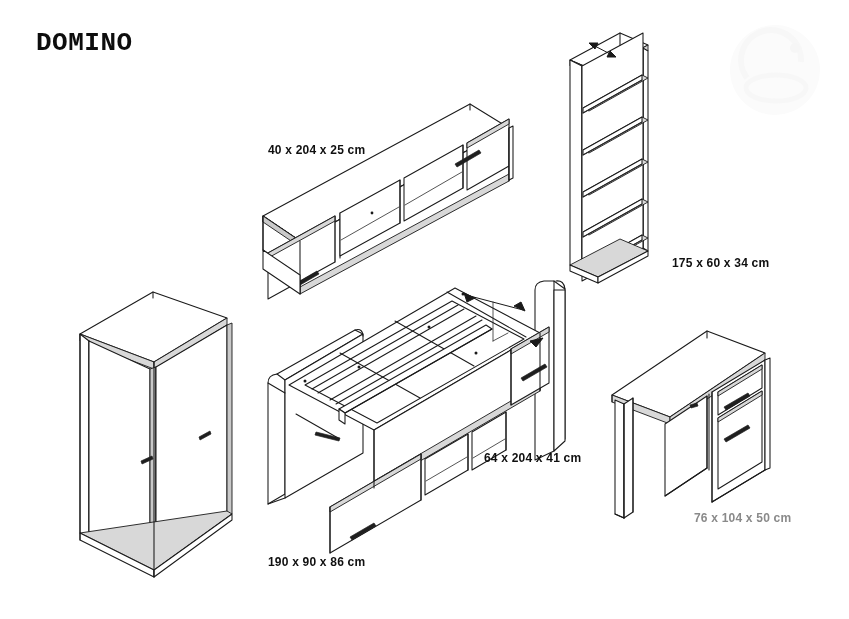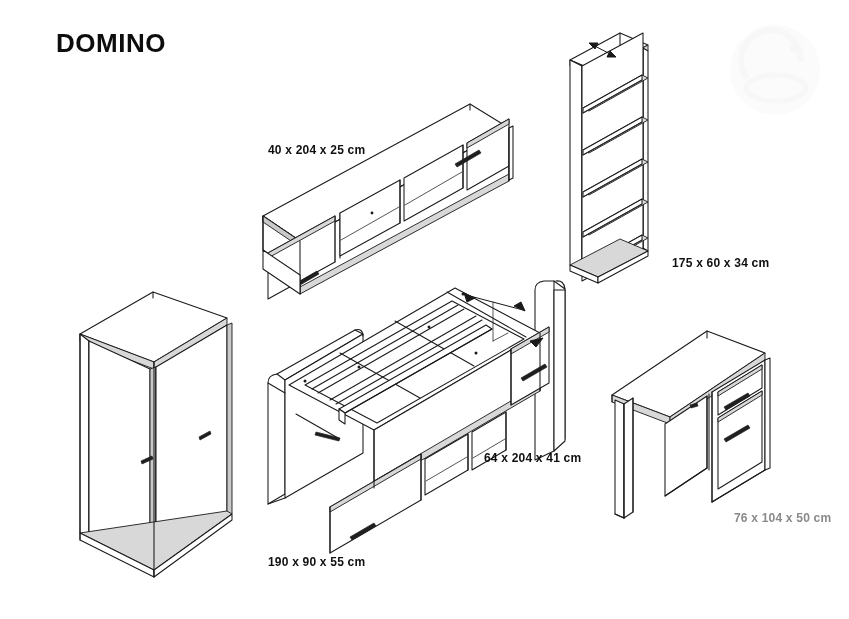--- a/index.html
+++ b/index.html
@@ -28,34 +28,34 @@
     font-family: "Liberation Sans", sans-serif;
     font-weight: bold;
     font-size: 12px;
     letter-spacing: 0.2px;
     color: #101010;
     white-space: nowrap;
   }
   .label-muted { color: #8a8a8a; }
   #title {
     position: absolute;
-    left: 56px;
+    left: 36px;
     top: 28px;
-    font-family: Liberation Sans, sans-serif;
+    font-family: Liberation Mono, monospace;
     font-weight: bold;
     font-size: 26px;
     letter-spacing: 0.5px;
     color: #0d0d0d;
     white-space: nowrap;
   }
   .lbl-wall  { left: 268px; top: 143px; }
   .lbl-shelf { left: 672px; top: 256px; }
   .lbl-bed   { left: 484px; top: 451px; }
   .lbl-ward  { left: 268px; top: 555px; }
-  .lbl-desk  { left: 734px; top: 511px; }
+  .lbl-desk  { left: 694px; top: 511px; }
 </style>
 </head>
 <body>
 
 <div id="page">
 
   <svg id="page-svg" viewBox="0 0 849 619" xmlns="http://www.w3.org/2000/svg">
     <defs>
       <style>
         .ln   { fill:none; stroke:#1a1a1a; stroke-width:1.05; stroke-linejoin:round; stroke-linecap:round; }
@@ -320,17 +320,17 @@
   </svg>
 
   <div id="title">DOMINO</div>
 
   <div class="label lbl-wall">40 x 204 x 25 cm</div>
 
   <div class="label lbl-shelf">175 x 60 x 34 cm</div>
 
   <div class="label lbl-bed">64 x 204 x 41 cm</div>
 
-  <div class="label lbl-ward">190 x 90 x 55 cm</div>
+  <div class="label lbl-ward">190 x 90 x 86 cm</div>
 
   <div class="label label-muted lbl-desk">76 x 104 x 50 cm</div>
 
 </div>
 
 </body></html>

